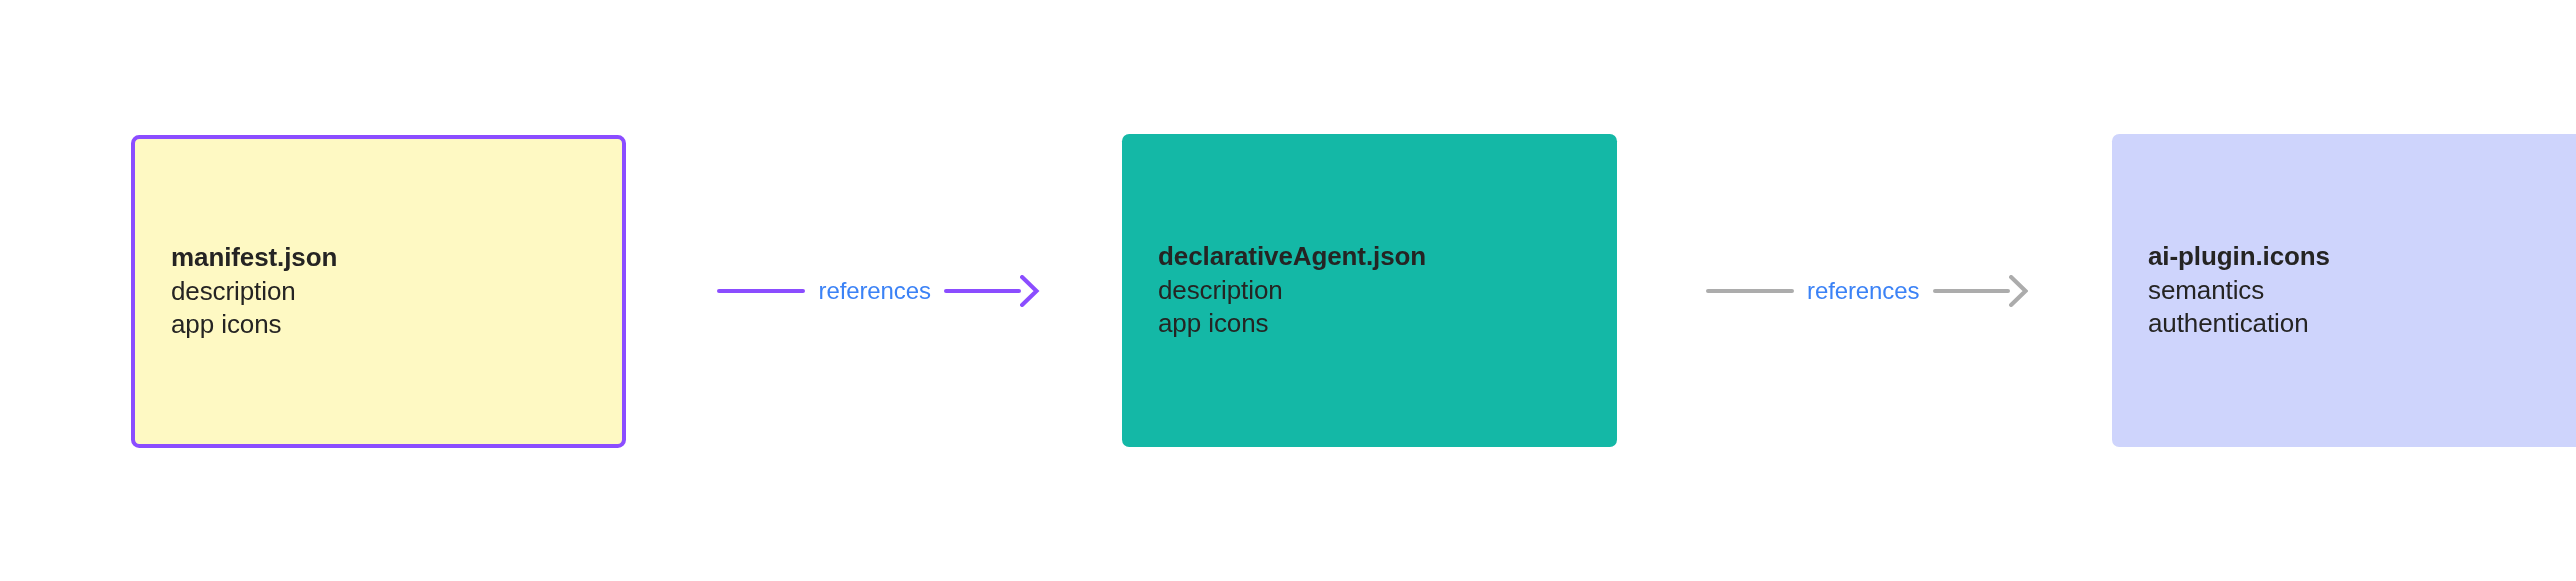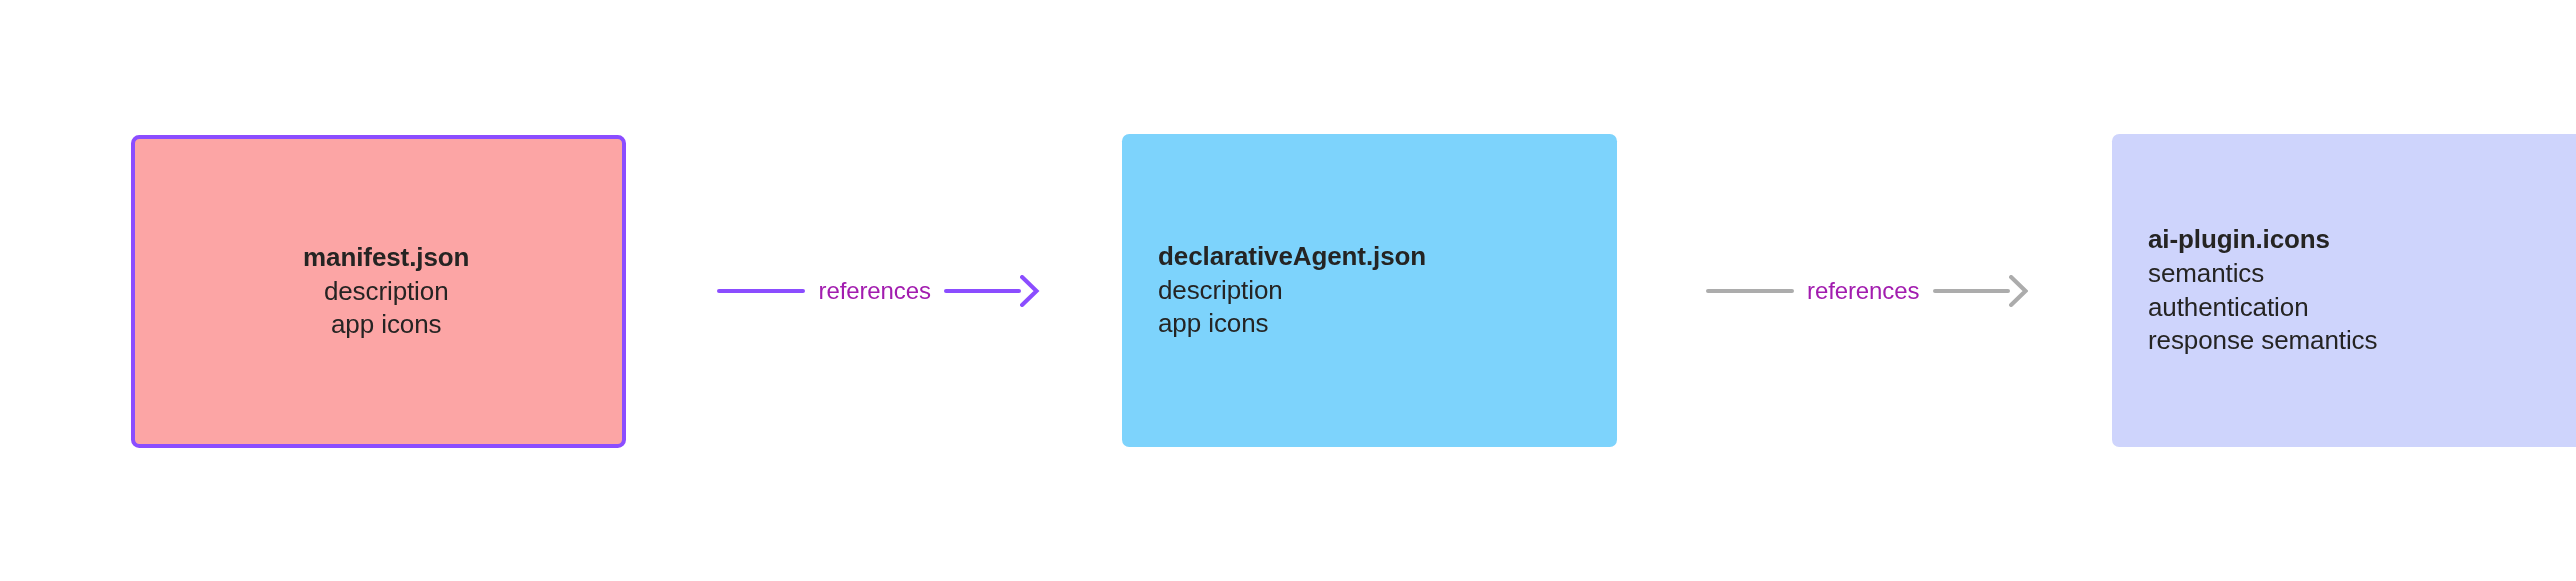--- a/index.html
+++ b/index.html
@@ -50,31 +50,30 @@
     line-height: 1.30;
     letter-spacing: -0.1px;
     white-space: nowrap;
   }
 
   
   #node-manifest {
     left: 131px;
     top: 135px;
     height: 313px;
-    background: #fca5a5;
+    background: #fef9c3;
     border: 4.1px solid #8B4DFF;
     border-radius: 8.2px;
     color: #252423;
-    align-items: center;
   }
 
   
   #node-declarative-agent {
     left: 1122px;
-    background: #7dd3fc;
+    background: #14b8a6;
     color: #252423;
   }
 
   
   #node-ai-plugin {
     left: 2112px;
     background: #CED4FC;
     color: #252423;
   }
 
@@ -91,21 +90,21 @@
   .connector .seg {
     height: 4.1px;
     border-radius: 2.1px;
     flex: none;
   }
   .connector .seg.left  { width: 88px; }
   .connector .seg.right { width: 77px; }
 
   .connector .edge-label {
     font-size: 24px;
-    color: #a21caf;
+    color: #3b82f6;
     white-space: nowrap;
     padding: 0 13.4px;
     letter-spacing: -0.1px;
   }
 
   .connector .arrowhead {
     flex: none;
     width: 19.6px;
     height: 32px;
     margin-left: -1px;
@@ -156,17 +155,16 @@
       <svg width="19.6" height="32" viewBox="0 0 38 62" xmlns="http://www.w3.org/2000/svg">
         <path d="M4 4 L32 31 L4 58" fill="none" stroke="#ACACAC" stroke-width="8" stroke-linecap="round" stroke-linejoin="miter"></path>
       </svg>
     </span>
   </div>
 
   <div class="node" id="node-ai-plugin">
     <div class="title">ai-plugin.icons</div>
     <div class="line">semantics</div>
     <div class="line">authentication</div>
-    <div class="line">response semantics</div>
   </div>
 
 </div>
 
 
 </body></html>

